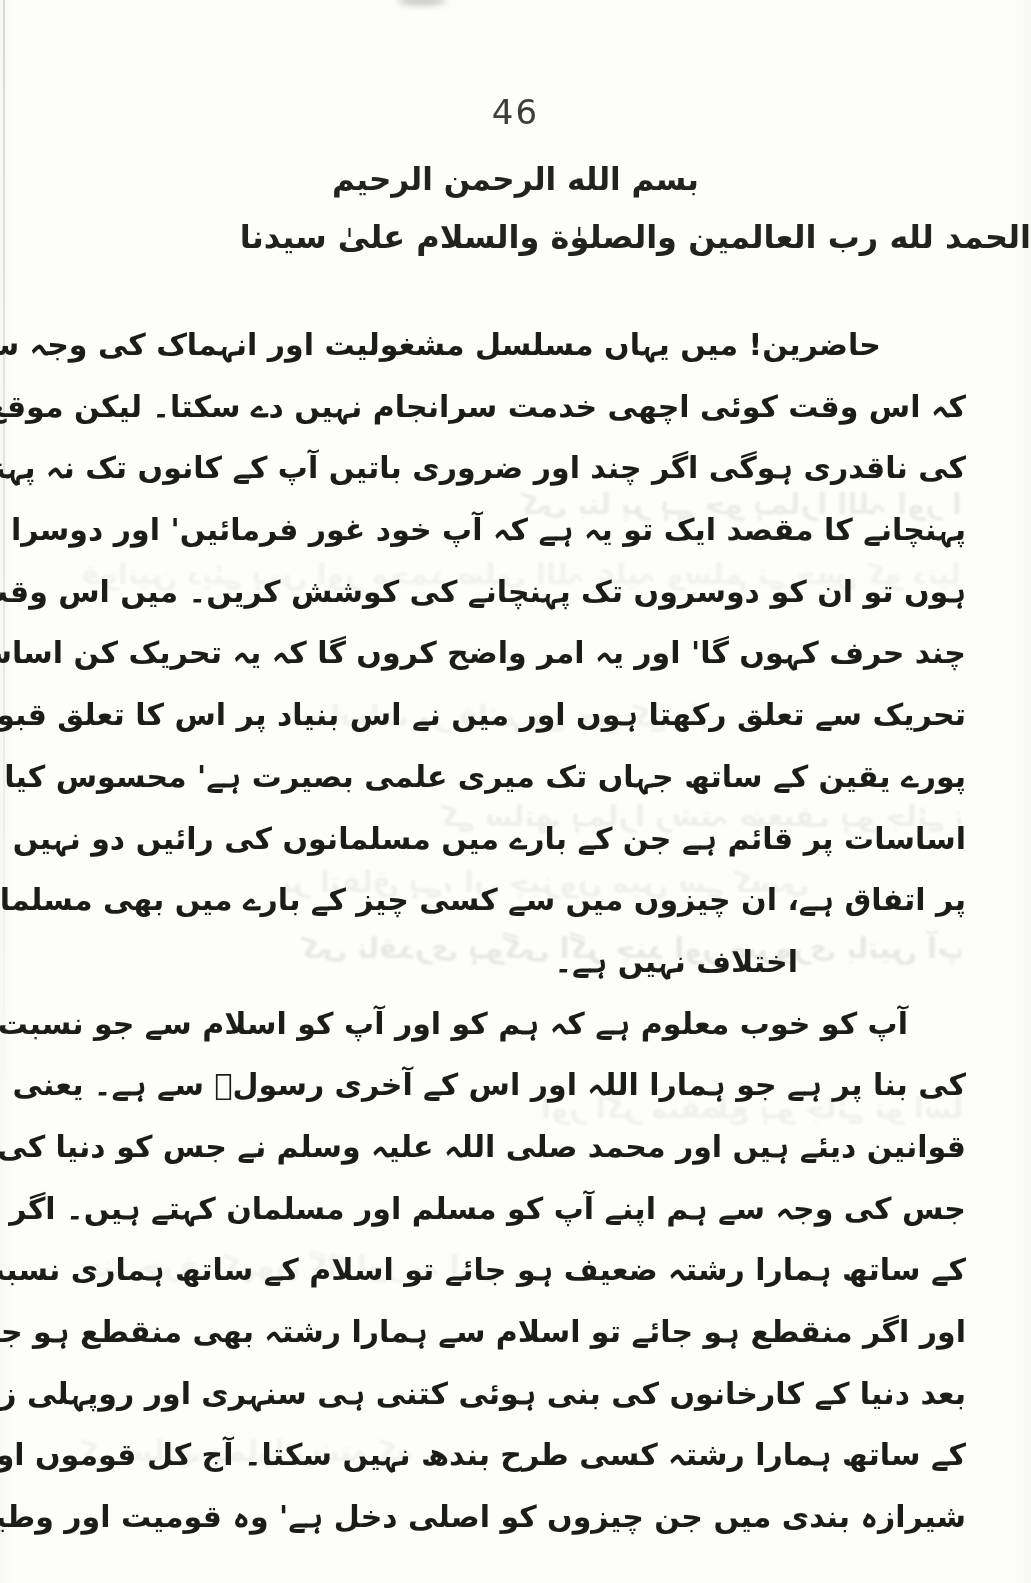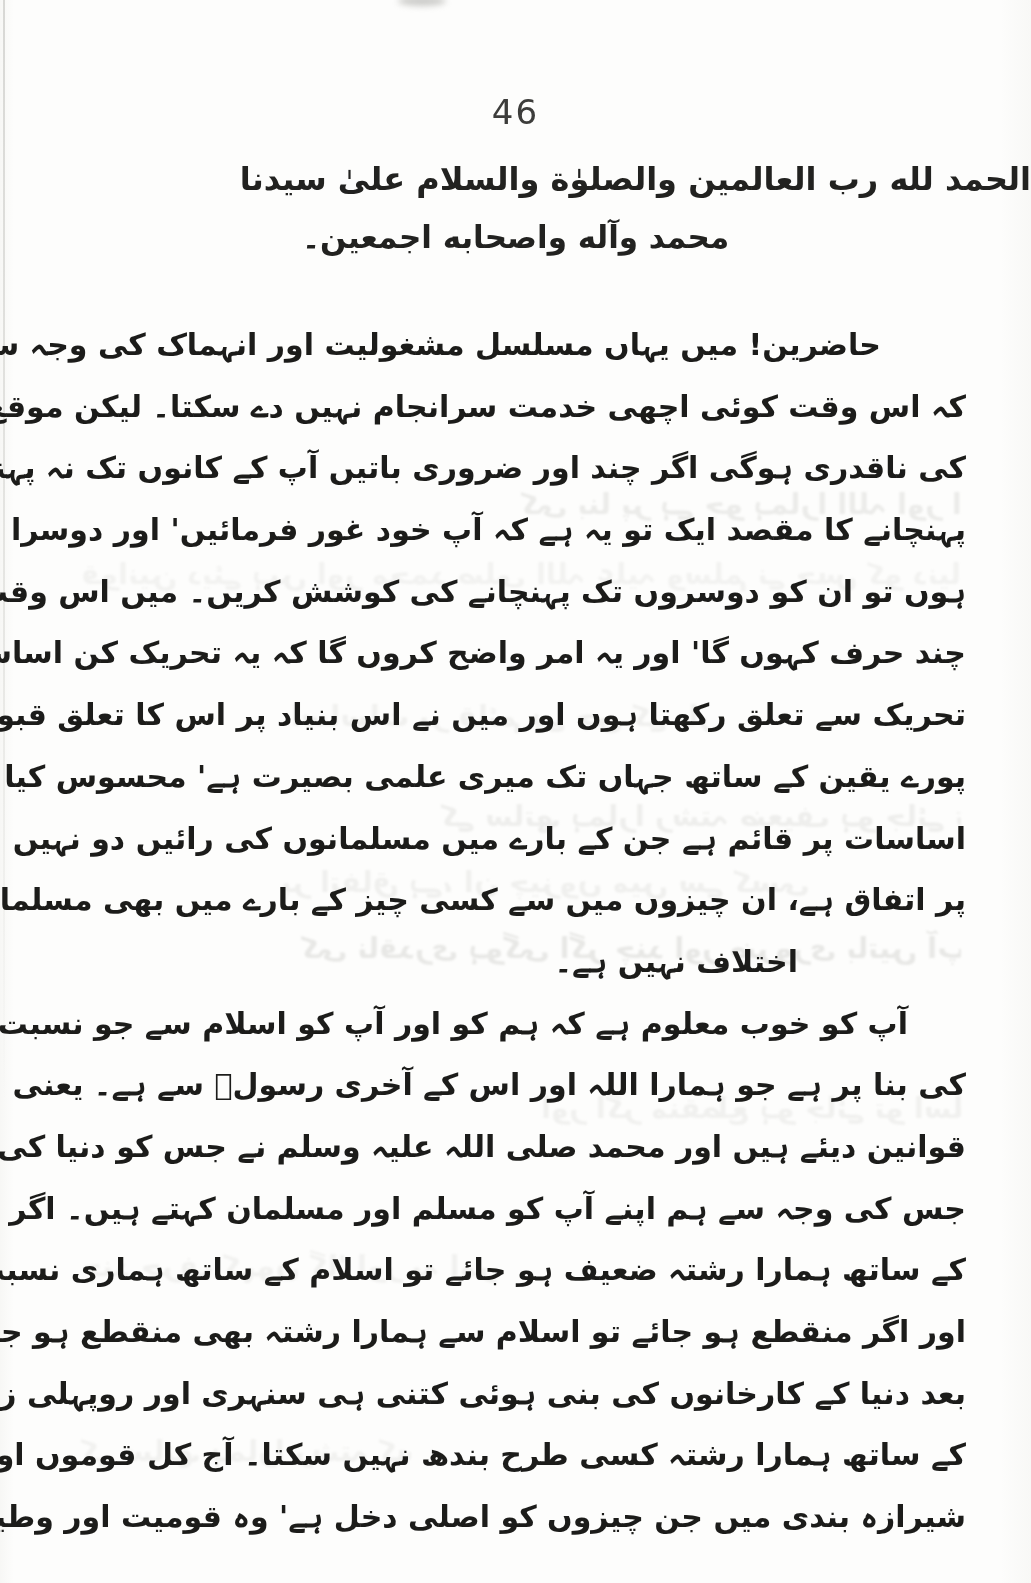--- a/index.html
+++ b/index.html
@@ -71,22 +71,22 @@
   <div class="ghost" style="top:790px; right:70px;  width:520px; opacity:.17;">کے ساتھ ہمارا رشتہ ضعیف ہو جائے تو اسلام کے ساتھ ہماری نسبت بھی ضعیف ہو جائے گی'</div>
   <div class="ghost" style="top:856px; right:210px; width:540px; opacity:.15;">پر اتفاق ہے، ان چیزوں میں سے کسی چیز کے بارے میں بھی مسلمانوں میں کوئی</div>
   <div class="ghost" style="top:922px; right:70px;  width:660px; opacity:.24;">کی ناقدری ہوگی اگر چند اور ضروری باتیں آپ کے کانوں تک نہ پہنچا دوں۔ ان کے</div>
   <div class="ghost" style="top:1082px; right:70px; width:420px; opacity:.14;">اور اگر منقطع ہو جائے تو اسلام سے ہمارا رشتہ بھی منقطع ہو جائے گا۔ اس زنجیر کے ٹوٹنے کے</div>
   <div class="ghost" style="top:1240px; right:530px; width:420px; opacity:.13;">چند حرف کہوں گا' اور یہ امر واضح کروں گا کہ یہ تحریک کن اساسات پر قائم ہے۔ میں اس</div>
   <div class="ghost" style="top:1425px; right:620px; width:330px; opacity:.13;">کے ساتھ ہمارا رشتہ کسی طرح بندھ نہیں سکتا۔ آج کل قوموں اور جماعتوں کی اجتماعی</div>
 
   <div class="page-number">46</div>
 
   <div class="header">
+    <div class="h-line h-basmala">بسم الله الرحمن الرحیم</div>
     <div class="h-line h-hamd">الحمد لله رب العالمین والصلوٰة والسلام علیٰ سیدنا</div>
-    <div class="h-line h-salut">محمد وآله واصحابه اجمعین۔</div>
   </div>
 
   <div class="body-text">
     <div class="line para-start-1">حاضرین! میں یہاں مسلسل مشغولیت اور انہماک کی وجہ سے اب اتنا تھک چکا ہوں</div>
     <div class="line">کہ اس وقت کوئی اچھی خدمت سرانجام نہیں دے سکتا۔ لیکن موقع مل جانے کے بعد فرصت</div>
     <div class="line">کی ناقدری ہوگی اگر چند اور ضروری باتیں آپ کے کانوں تک نہ پہنچا دوں۔ ان کے</div>
     <div class="line">پہنچانے کا مقصد ایک تو یہ ہے کہ آپ خود غور فرمائیں' اور دوسرا یہ کہ اگر آپ اس سے متفق</div>
     <div class="line">ہوں تو ان کو دوسروں تک پہنچانے کی کوشش کریں۔ میں اس وقت تحریک اسلامی کی نسبت</div>
     <div class="line">چند حرف کہوں گا' اور یہ امر واضح کروں گا کہ یہ تحریک کن اساسات پر قائم ہے۔ میں اس</div>
     <div class="line">تحریک سے تعلق رکھتا ہوں اور میں نے اس بنیاد پر اس کا تعلق قبول کیا ہے کہ میں نے</div>

